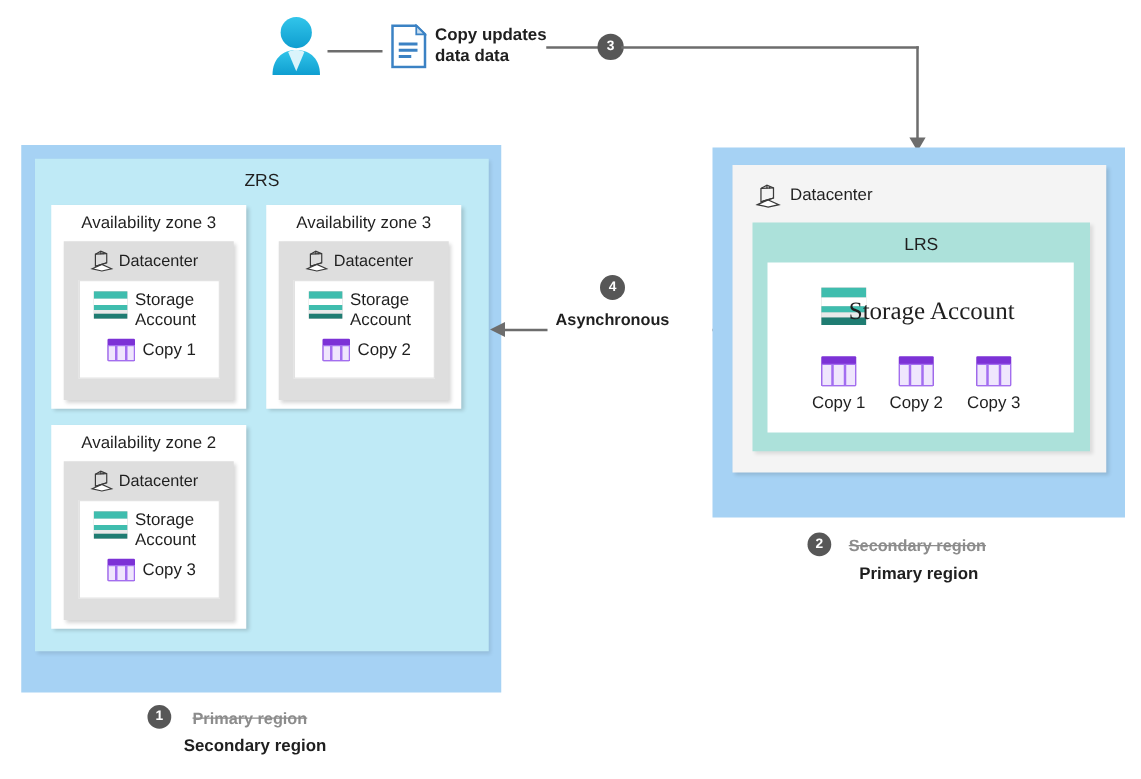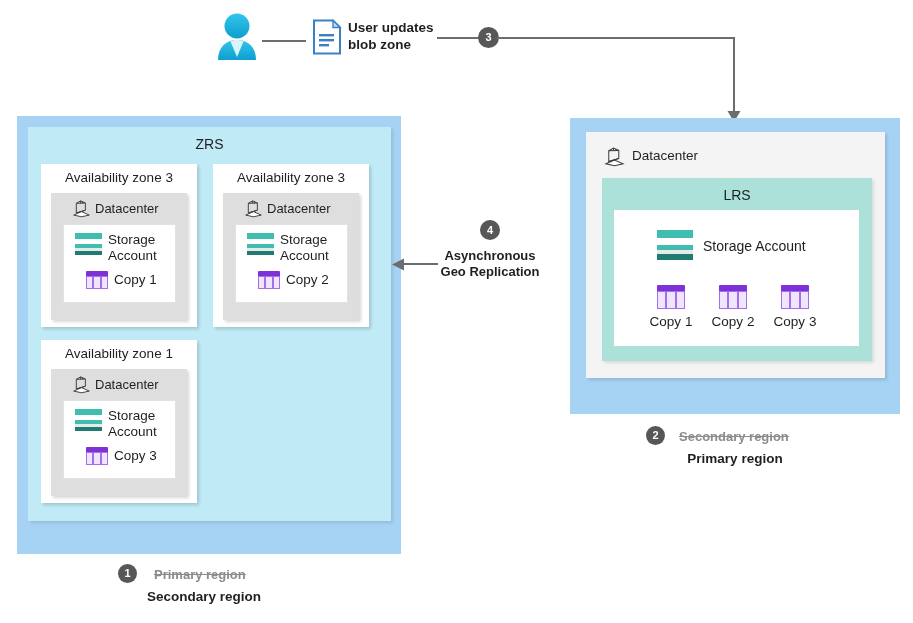--- a/index.html
+++ b/index.html
@@ -154,22 +154,22 @@
   <svg width="30" height="36" viewBox="0 0 30 36">
     <path d="M2 1.5 L21 1.5 L28 8.5 L28 34.5 L2 34.5 Z" fill="#ffffff" stroke="#3b82c4" stroke-width="2"></path>
     <path d="M21 1.5 L28 8.5 L21 8.5 Z" fill="#c9def0" stroke="#3b82c4" stroke-width="1.4"></path>
     <rect x="7" y="15" width="15" height="2.4" fill="#3b82c4"></rect>
     <rect x="7" y="20" width="15" height="2.4" fill="#3b82c4"></rect>
     <rect x="7" y="25" width="10" height="2.4" fill="#3b82c4"></rect>
   </svg>
 </div>
 
 <div class="doc-cap" style="left:348px;top:20px;">
-  <div>User updates</div>
-  <div>blob zone</div>
+  <div>Copy updates</div>
+  <div>data data</div>
 </div>
 
 <div class="line-h" style="left:437px;top:37px;width:45px;"></div>
 
 <div class="badge" style="left:478px;top:27px;width:21px;height:21px;">3</div>
 
 <div class="line-h" style="left:497px;top:37px;width:238px;"></div>
 
 <div class="line-v" style="left:733px;top:37px;height:75px;"></div>
 <div class="abs" style="left:727px;top:108px;width:14px;height:12px;">
@@ -260,21 +260,21 @@
 <div class="copy-icon" style="left:258px;top:271px;width:22px;height:18px;">
   <div class="body" style="top:5px;">
     <div class="cell"></div>
       <div class="cell"></div>
       <div class="cell"></div>
   </div>
 </div>
 <div class="lbl" style="left:286px;top:272px;">Copy 2</div>
 
 <div class="az-box" style="left:41px;top:340px;width:156px;height:163px;"></div>
-<div class="lbl lbl-center" style="left:41px;top:346px;width:156px;">Availability zone 1</div>
+<div class="lbl lbl-center" style="left:41px;top:346px;width:156px;">Availability zone 2</div>
 
 <div class="dc-box" style="left:51px;top:369px;width:136px;height:127px;"></div>
 <div class="abs dc-icon" style="left:72px;top:375px;width:19px;height:19px;">
   <svg width="19" height="19" viewBox="0 0 22 22">
     <g fill="none" stroke="#3a3a3a" stroke-width="1.1">
       <path d="M5 5 L10 2.2 L15.5 4.6 L15.5 13 L5 16.2 Z"></path>
       <path d="M5 5 L15.5 4.6"></path>
       <path d="M10 2.2 L10 5"></path>
       <path d="M12.2 3.3 L12.2 5"></path>
       <path d="M2 18.6 L11 14.6 L20 18.6 L11 20.6 Z" fill="#ffffff"></path>
@@ -307,21 +307,20 @@
 </div>
 <div class="lbl" style="left:114px;top:448px;">Copy 3</div>
 
 <div class="badge" style="left:118px;top:564px;width:19px;height:19px;">1</div>
 <div class="cap-old" style="left:154px;top:567px;">Primary region</div>
 <div class="cap-new" style="left:0px;top:589px;width:408px;">Secondary region</div>
 
 <div class="badge" style="left:480px;top:220px;width:20px;height:20px;">4</div>
 <div class="geo-cap" style="left:410px;top:248px;width:160px;">
   <div>Asynchronous</div>
-  <div>Geo Replication</div>
 </div>
 
 <div class="line-h" style="left:570px;top:263px;width:46px;"></div>
 <div class="line-h" style="left:402px;top:263px;width:36px;"></div>
 <div class="abs" style="left:392px;top:257px;width:13px;height:13px;">
   <svg width="13" height="13" viewBox="0 0 13 13">
       <path d="M0 6.5 L12 0.5 L12 12.5 Z" fill="#6d6d6d"></path>
     </svg>
 </div>
 
@@ -348,21 +347,21 @@
 
 <div class="panel-lrs-inner" style="left:614px;top:210px;width:245px;height:136px;"></div>
 
 <div class="sa-icon" style="left:657px;top:230px;width:36px;height:30px;">
   <div class="b1" style="top:0;height:8px;"></div>
   <div class="b2" style="top:8px;height:7px;"></div>
   <div class="b3" style="top:15px;height:5px;"></div>
   <div class="b4" style="top:20px;height:4px;"></div>
   <div class="b5" style="top:24px;height:6px;"></div>
 </div>
-<div class="lbl" style="left:703px;top:238px;font-size:14px;">Storage Account</div>
+<div class="lbl" style="left:679px;top:238px;font-size:20px;font-family:Liberation Serif, serif;">Storage Account</div>
 
 <div class="copy-icon" style="left:657px;top:285px;width:28px;height:24px;">
   <div class="body" style="top:6px;">
     <div class="cell"></div>
       <div class="cell"></div>
       <div class="cell"></div>
   </div>
 </div>
 <div class="lbl lbl-center" style="left:641px;top:314px;width:60px;">Copy 1</div>
 

